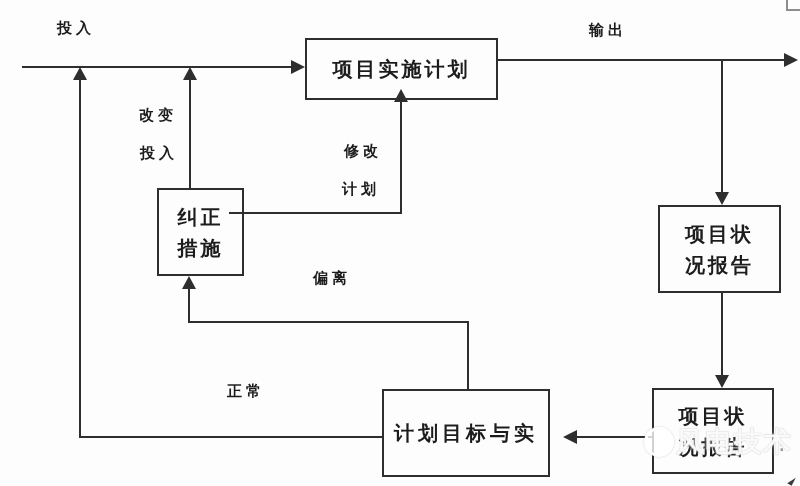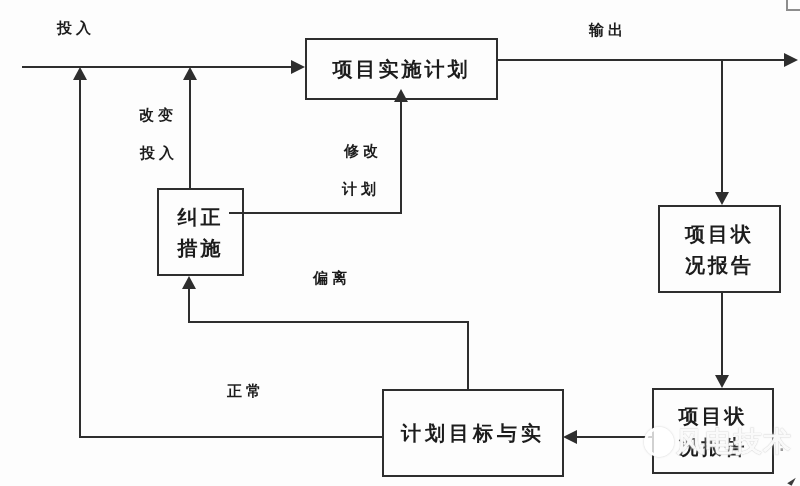--- a/index.html
+++ b/index.html
@@ -111,21 +111,21 @@
   <div class="arrow down" style="left:715px;top:375px;"></div>
 
   <div class="node" style="left:652px;top:388px;width:122px;height:86px;">
     <span>项目状</span>
     <span>况报告</span>
   </div>
 
   <div class="hline" style="left:577px;top:436px;width:75px;"></div>
   <div class="arrow left" style="left:563px;top:430px;"></div>
 
-  <div class="node" style="left:382px;top:389px;width:182px;height:88px;letter-spacing:4px;">
+  <div class="node" style="left:382px;top:389px;width:168px;height:88px;letter-spacing:4px;">
     <span>计划目标与实</span>
   </div>
 
   <span class="lbl" style="left:313px;top:269px;">偏离</span>
   <div class="vline" style="left:467px;top:321px;height:68px;"></div>
   <div class="hline" style="left:188px;top:321px;width:281px;"></div>
   <div class="vline" style="left:188px;top:288px;height:35px;"></div>
   <div class="arrow up" style="left:182px;top:276px;"></div>
 
   <div class="node" style="left:142px;top:188px;width:87px;height:88px;margin-left:15px;">

